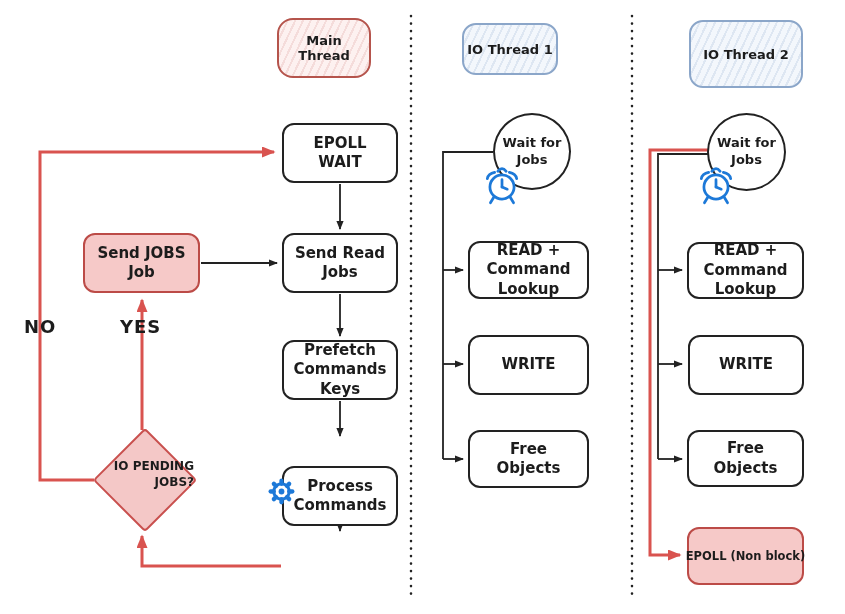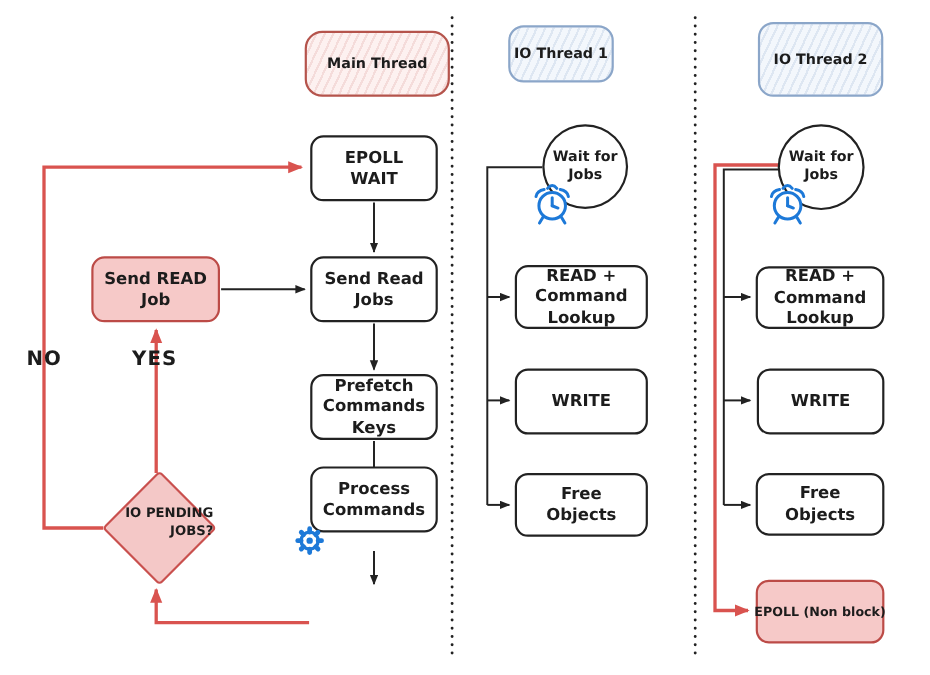--- a/index.html
+++ b/index.html
@@ -92,29 +92,29 @@
       <polyline points="94,480 40,480 40,152 274,152" marker-end="url(#ar)"></polyline>
 
       <line x1="142" y1="430" x2="142" y2="300" marker-end="url(#ar)"></line>
 
       <polyline points="281,566 142,566 142,536" marker-end="url(#ar)"></polyline>
 
       <polyline points="708,150 650,150 650,555 680,555" marker-end="url(#ar)"></polyline>
     </g>
   </svg>
 
-  <div class="hdr pinkhatch" style="left:277px;top:28px;width:132px;height:60px">Main Thread</div>
+  <div class="hdr pinkhatch" style="left:277px;top:18px;width:94px;height:60px">Main Thread</div>
   <div class="hdr bluehatch" style="left:462px;top:23px;width:96px;height:52px">IO Thread 1</div>
   <div class="hdr bluehatch" style="left:689px;top:20px;width:114px;height:68px">IO Thread 2</div>
 
   <div class="node" style="left:282px;top:123px;width:116px;height:60px">EPOLL WAIT</div>
   <div class="node" style="left:282px;top:233px;width:116px;height:60px">Send Read Jobs</div>
   <div class="node" style="left:282px;top:340px;width:116px;height:60px">Prefetch Commands Keys</div>
-  <div class="node" style="left:282px;top:424px;width:116px;height:60px">Process Commands</div>
-  <div class="node pink" style="left:83px;top:233px;width:117px;height:60px">Send READ Job</div>
+  <div class="node" style="left:282px;top:466px;width:116px;height:60px">Process Commands</div>
+  <div class="node pink" style="left:83px;top:233px;width:117px;height:60px">Send JOBS Job</div>
 
   <div class="diamond"></div>
   <div class="diamond-label">IO PENDING JOBS?</div>
 
   <div class="edge-label" style="left:24px;top:316px">NO</div>
   <div class="edge-label" style="left:120px;top:316px">YES</div>
 
   <div class="node circle" style="left:493px;top:113px;width:78px;height:77px">Wait for Jobs</div>
   <div class="node" style="left:468px;top:241px;width:121px;height:58px">READ + Command Lookup</div>
   <div class="node" style="left:468px;top:335px;width:121px;height:60px">WRITE</div>

